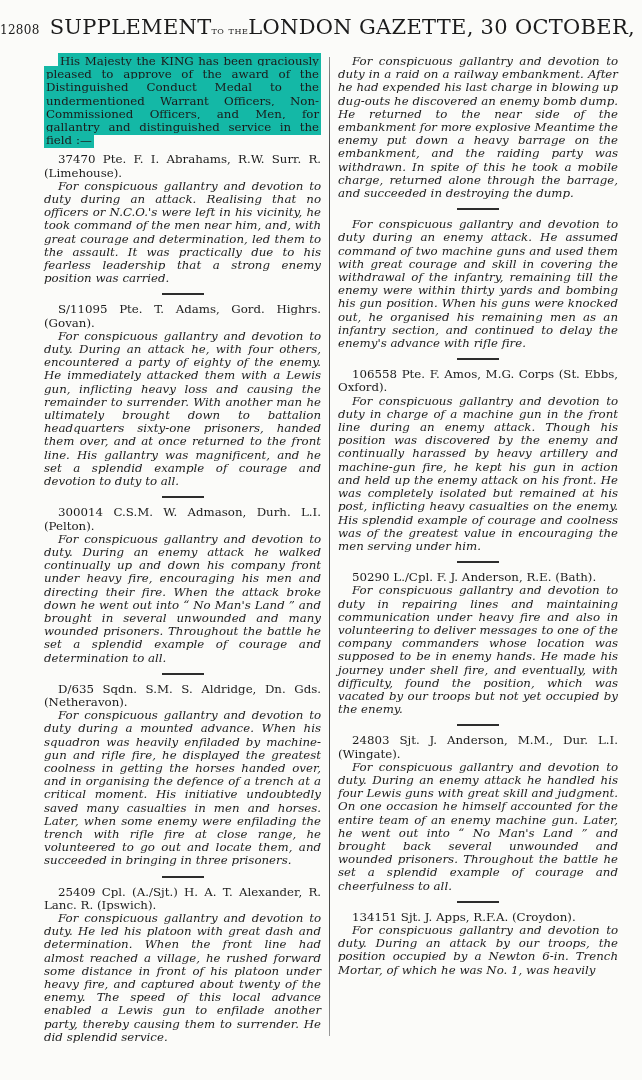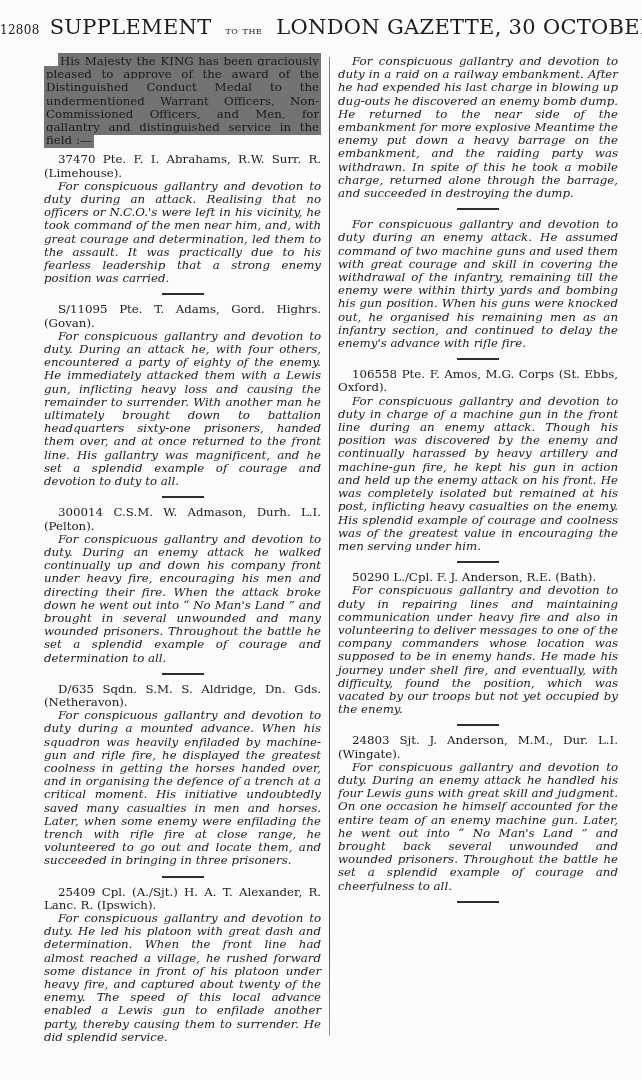--- a/index.html
+++ b/index.html
@@ -26,21 +26,21 @@
     font-size: 12px;
     margin-right: 10px;
   }
   .title-main {
     font-size: 21px;
   }
   .title-small {
     font-size: 11.5px;
     font-variant: small-caps;
     letter-spacing: 0.5px;
-    margin: 0 14px;
+    margin: 0 0;
   }
   .content {
     display: flex;
     align-items: stretch;
     padding: 16px 24px 0 44px;
   }
   .col {
     font-size: 11.8px;
     line-height: 13.2px;
     text-align: justify;
@@ -85,21 +85,21 @@
 <div class="page">
 
   <div class="header">
     <span class="pagenum">12808</span><span class="title-main">SUPPLEMENT</span><span class="title-small">to the</span><span class="title-main">LONDON GAZETTE, 30 OCTOBER, 1918.</span>
   </div>
 
   <div class="content">
 
     <div class="col col-left">
 
-      <p class="intro"><span class="hl" style="background: #737373; margin-top: 34px;">His Majesty the KING has been graciously pleased to approve of the award of the Distinguished Conduct Medal to the undermentioned Warrant Officers, Non-Commissioned Officers, and Men, for gallantry and distinguished service in the field :—</span></p>
+      <p class="intro"><span class="hl" style="background: #14b8a6; margin-top: 34px;">His Majesty the KING has been graciously pleased to approve of the award of the Distinguished Conduct Medal to the undermentioned Warrant Officers, Non-Commissioned Officers, and Men, for gallantry and distinguished service in the field :—</span></p>
 
       <div class="entry">
         <p class="entry-heading">37470 Pte. F. I. Abrahams, R.W. Surr. R. (Limehouse).</p>
         <p class="entry-body">For conspicuous gallantry and devotion to duty during an attack.  Realising that no officers or N.C.O.'s were left in his vicinity, he took command of the men near him, and, with great courage and determination, led them to the assault.  It was practically due to his fearless leadership that a strong enemy position was carried.</p>
         <div class="sep"></div>
       </div>
 
       <div class="entry">
         <p class="entry-heading">S/11095 Pte. T. Adams, Gord. Highrs. (Govan).</p>
         <p class="entry-body">For conspicuous gallantry and devotion to duty.  During an attack he, with four others, encountered a party of eighty of the enemy. He immediately attacked them with a Lewis gun, inflicting heavy loss and causing the remainder to surrender.  With another man he ultimately brought down to battalion headquarters sixty-one prisoners, handed them over, and at once returned to the front line.  His gallantry was magnificent, and he set a splendid example of courage and devotion to duty to all.</p>
@@ -150,18 +150,22 @@
         <p class="entry-body">For conspicuous gallantry and devotion to duty in repairing lines and maintaining communication under heavy fire and also in volunteering to deliver messages to one of the company commanders whose location was supposed to be in enemy hands.  He made his journey under shell fire, and eventually, with difficulty, found the position, which was vacated by our troops but not yet occupied by the enemy.</p>
         <div class="sep"></div>
       </div>
 
       <div class="entry">
         <p class="entry-heading">24803 Sjt. J. Anderson, M.M., Dur. L.I. (Wingate).</p>
         <p class="entry-body">For conspicuous gallantry and devotion to duty.  During an enemy attack he handled his four Lewis guns with great skill and judgment.  On one occasion he himself accounted for the entire team of an enemy machine gun.  Later, he went out into “ No Man's Land ” and brought back several unwounded and wounded prisoners.  Throughout the battle he set a splendid example of courage and cheerfulness to all.</p>
         <div class="sep"></div>
       </div>
 
+      <div class="entry">
+        <p class="entry-heading">134151 Sjt. J. Apps, R.F.A. (Croydon).</p>
+        <p class="entry-body">For conspicuous gallantry and devotion to duty.  During an attack by our troops, the position occupied by a Newton 6-in. Trench Mortar, of which he was No. 1, was heavily</p>
+      </div>
 
     </div>
 
   </div>
 
 </div>
 
 </body></html>

